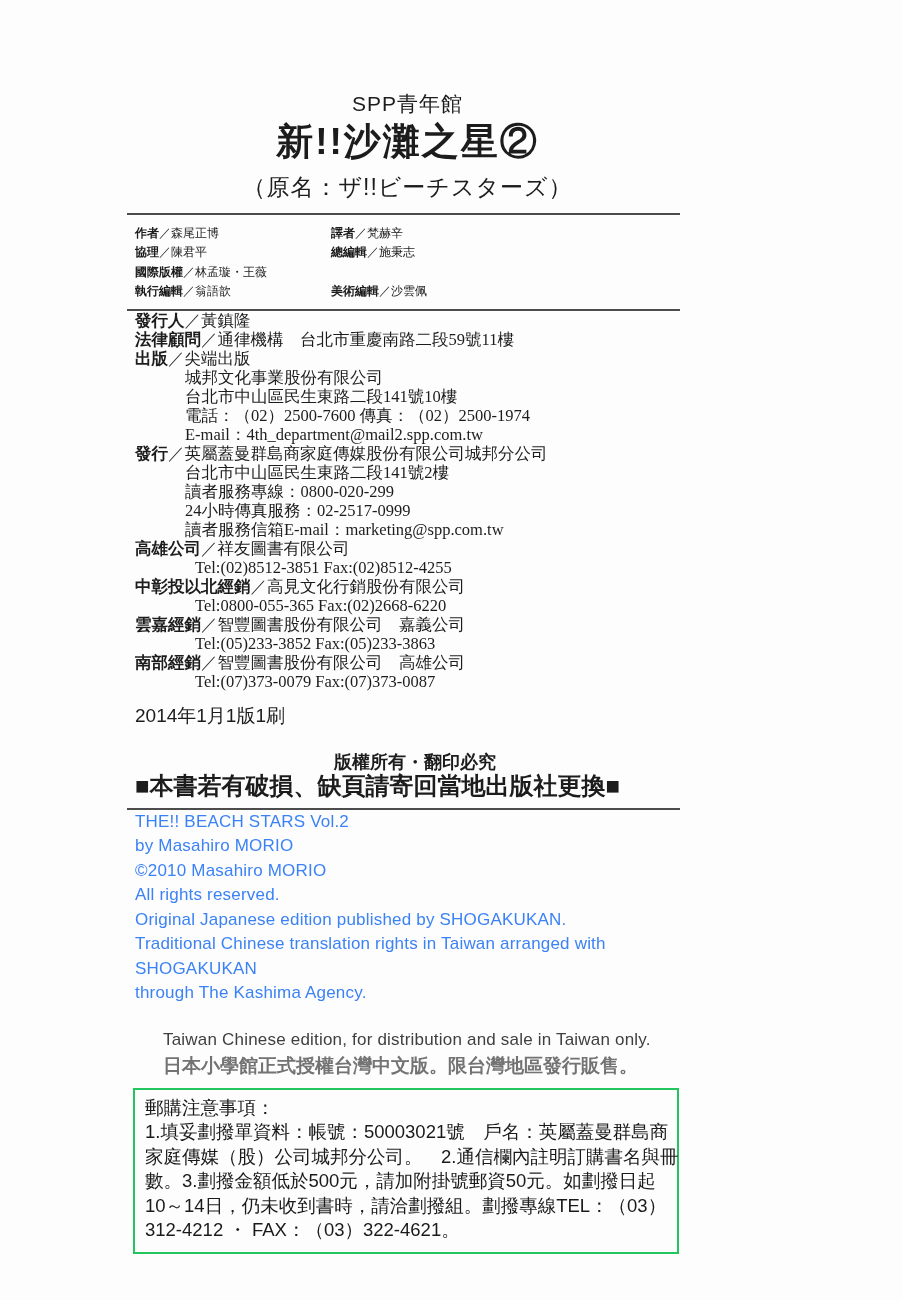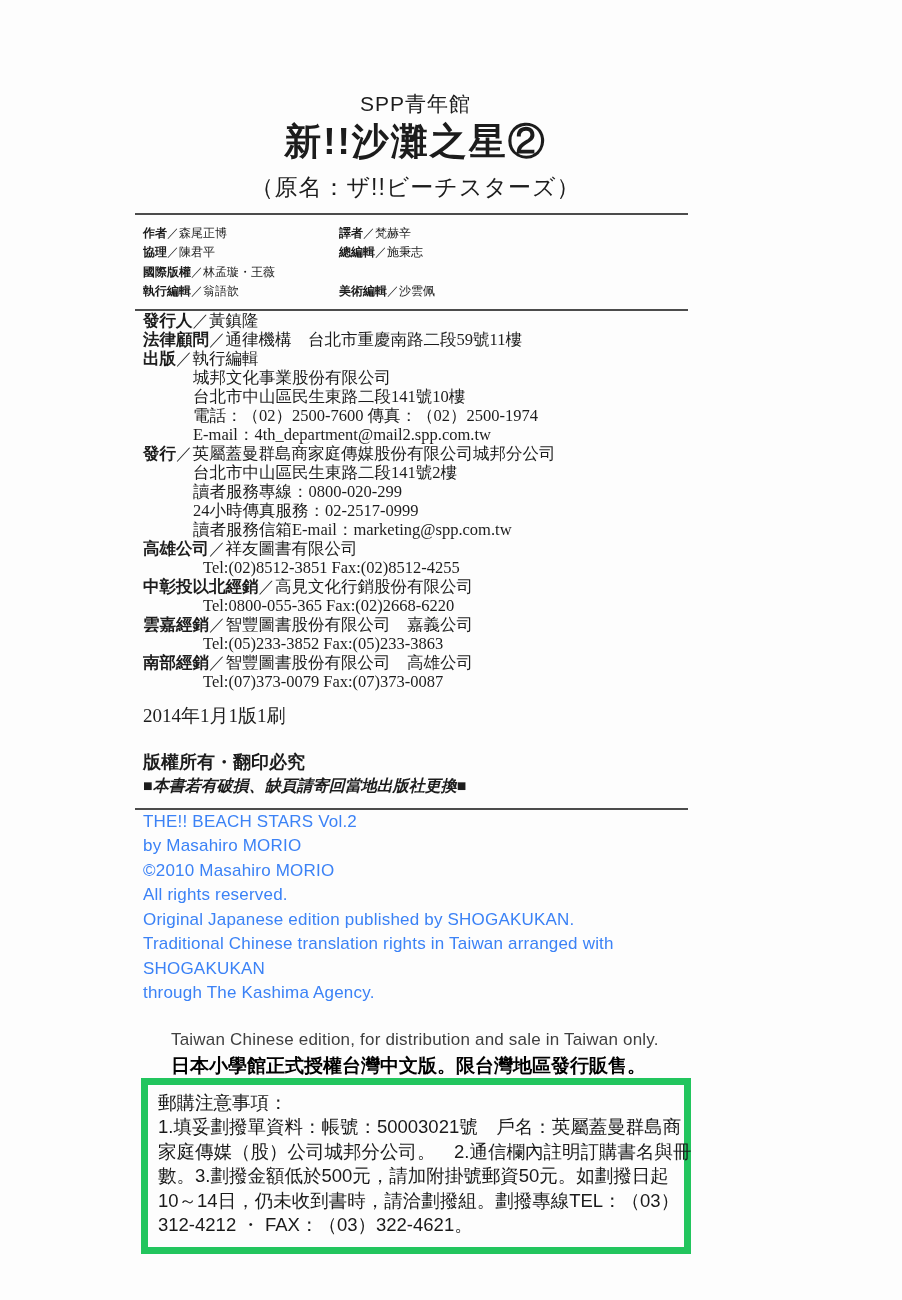--- a/index.html
+++ b/index.html
@@ -6,21 +6,21 @@
   .page{
     position:relative;
     width:902px;height:1300px;
     background:#fdfdfd;
     color:#1c1c1c;
     overflow:hidden;
     font-family:"Liberation Sans", sans-serif;
   }
   .content{
     position:absolute;
-    left:143px;top:0;
+    left:135px;top:0;
     width:560px;
   }
   
   .title-block{width:545px;text-align:center;padding-top:90px;}
   .imprint{font-size:21px;letter-spacing:1px;font-weight:400;}
   .main-title{font-size:37px;font-weight:700;letter-spacing:2px;margin-top:3px;line-height:1.15;}
   .orig-title{font-size:23px;font-weight:400;margin-top:8px;letter-spacing:1px;}
   
   .rule{height:2px;background:#4c4c4c;width:553px;margin-left:-8px;}
   .rule.r1{margin-top:10px;}
@@ -33,35 +33,35 @@
   .credit-cell-r{flex:1;}
   .lbl{font-weight:700;font-family:"Liberation Sans", sans-serif;}
   .val{font-weight:400;font-family:"Liberation Serif", serif;}
   
   .pubblock{font-size:16.5px;line-height:19px;}
   .pline{white-space:nowrap;}
   .pline .val{font-family:"Liberation Serif", serif;}
   .pline.ind{padding-left:50px;}
   .distblock .pline.ind{padding-left:60px;}
   
-  .printing{margin-top:12px;font-family:Liberation Serif, serif;font-size:19px;}
-  .rights{margin-top:22px;font-weight:700;font-size:18px;line-height:23px;}
-  .exchange{font-weight:700;font-size:16px;line-height:23px;font-style:italic;}
+  .printing{margin-top:12px;font-family:Liberation Sans, sans-serif;font-size:19px;}
+  .rights{margin-top:22px;font-weight:700;font-size:18px;line-height:23px;text-align:center;}
+  .exchange{font-weight:700;font-size:24px;line-height:23px;}
   
   .english{font-size:17px;line-height:24.5px;color:#3b82f6;letter-spacing:.2px;}
   
   .license{margin-top:22px;margin-left:28px;}
   .license-en{font-size:17px;color:#3f3f3f;letter-spacing:.2px;line-height:23px;}
-  .license-zh{font-size:19px;font-weight:700;margin-top:3px;line-height:24px;color:#000000;}
+  .license-zh{font-size:19px;font-weight:700;margin-top:3px;line-height:24px;color:#737373;}
   
   .mailbox{
-    margin-left:-2px;
+    margin-top:10px;margin-left:-2px;
     width:522px;
-    border:7px solid #22c55e;
-    padding:6px 4px 9px 10px;
+    border:2px solid #22c55e;
+    padding:6px 10px 9px 10px;
     font-size:18.5px;line-height:24.5px;
     color:#1a1a1a;
   }
   .mline{white-space:nowrap;}
 </style>
 </head>
 <body>
 
 <div class="page">
   <div class="content">
@@ -91,21 +91,21 @@
         <div class="credit-cell-l"><span class="lbl">執行編輯</span><span class="val">／翁語歆</span></div>
         <div class="credit-cell-r"><span class="lbl">美術編輯</span><span class="val">／沙雲佩</span></div>
       </div>
     </div>
 
     <div class="rule r2"></div>
 
     <div class="pubblock">
       <div class="pline"><span class="lbl">發行人</span><span class="val">／黃鎮隆</span></div>
       <div class="pline"><span class="lbl">法律顧問</span><span class="val">／通律機構　台北市重慶南路二段59號11樓</span></div>
-      <div class="pline"><span class="lbl">出版</span><span class="val">／執行編輯</span></div>
+      <div class="pline"><span class="lbl">出版</span><span class="val">／尖端出版</span></div>
       <div class="pline ind"><span class="val">城邦文化事業股份有限公司</span></div>
       <div class="pline ind"><span class="val">台北市中山區民生東路二段141號10樓</span></div>
       <div class="pline ind"><span class="val">電話：（02）2500-7600 傳真：（02）2500-1974</span></div>
       <div class="pline ind"><span class="val">E-mail：4th_department@mail2.spp.com.tw</span></div>
       <div class="pline"><span class="lbl">發行</span><span class="val">／英屬蓋曼群島商家庭傳媒股份有限公司城邦分公司</span></div>
       <div class="pline ind"><span class="val">台北市中山區民生東路二段141號2樓</span></div>
       <div class="pline ind"><span class="val">讀者服務專線：0800-020-299</span></div>
       <div class="pline ind"><span class="val">24小時傳真服務：02-2517-0999</span></div>
       <div class="pline ind"><span class="val">讀者服務信箱E-mail：marketing@spp.com.tw</span></div>
     </div>

